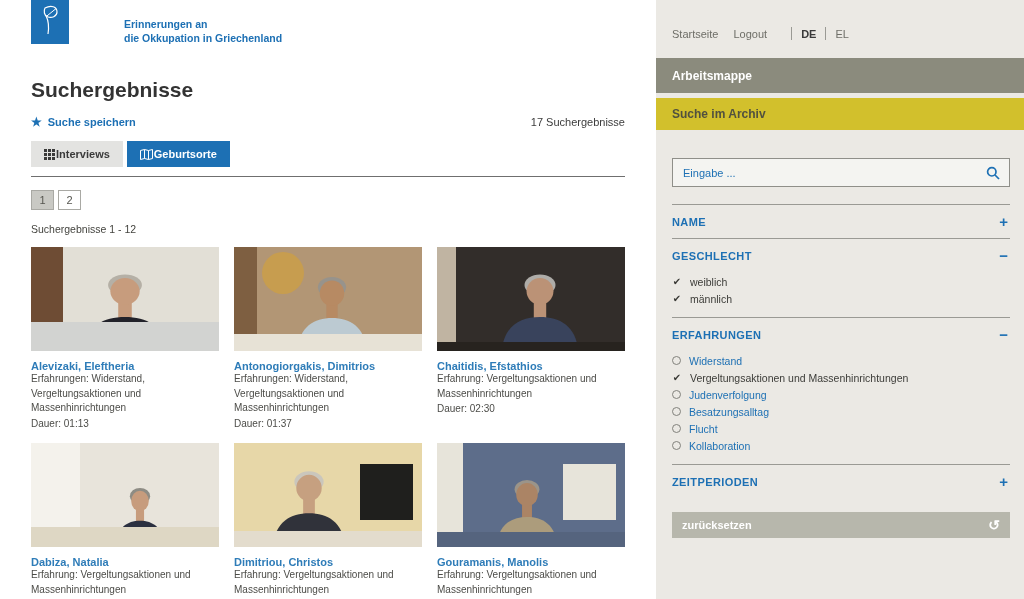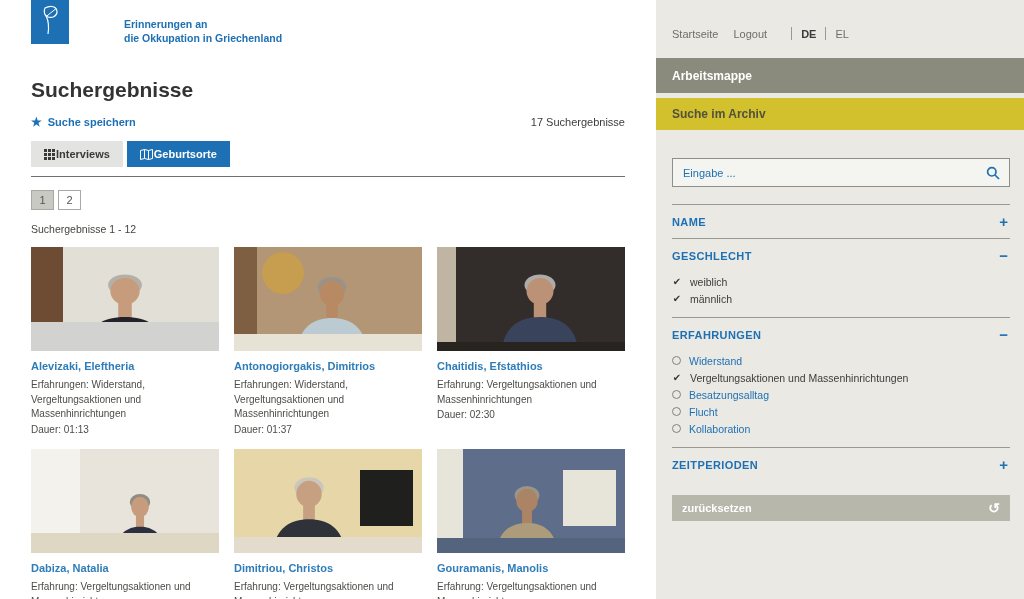--- a/index.html
+++ b/index.html
@@ -46,21 +46,21 @@
   .page-btn {
     min-width:23px; height:20px; border:1px solid #a9a9a4; background:#fff; color:#55554f;
     font-family:inherit; font-size:11px; cursor:pointer;
   }
   .page-btn.active { background:#c9c9c4; }
 
   .range { margin-top:13px; font-size:10.5px; color:#44443f; }
 
   .cards { margin-top:12px; display:grid; grid-template-columns:repeat(3,188px); column-gap:15px; row-gap:12px; }
   .card-title { display:block; margin-top:9px; font-size:11px; font-weight:bold; color:#2e7cb8; text-decoration:none; cursor:pointer; }
-  .card-meta { margin-top:6px; font-size:10px; color:#4c4c48; line-height:1.45; }
+  .card-meta { font-size:10px; color:#4c4c48; line-height:1.45; }
   .card-duration { margin-top:1px; font-size:10px; color:#4c4c48; line-height:1.45; }
 
   
   .thumb { position:relative; width:188px; height:104px; background:var(--wall,#888); overflow:hidden; cursor:pointer; }
   .t-side { position:absolute; left:0; top:0; bottom:0; width:var(--side-w,0); background:var(--side,transparent); }
   .t-accent { position:absolute; left:15%; top:4%; width:42px; height:42px; border-radius:50%; background:var(--accent,transparent); }
   .t-accent2 { position:absolute; right:5%; top:20%; width:28%; height:54%; background:var(--accent2,transparent); }
   .t-person { position:absolute; bottom:0; left:var(--px,50%); transform:translateX(-50%); width:var(--p-w,52%); height:var(--p-h,80%); }
   .t-table { position:absolute; left:0; right:0; bottom:0; height:var(--table-h,0); background:var(--table,transparent); }
 
@@ -352,20 +352,24 @@
     <span class="fi-mark"></span>
     <span class="fi-label">Widerstand</span>
   </li>
 
   <li class="filter-item checked">
     <span class="fi-mark">✔</span>
     <span class="fi-label">Vergeltungsaktionen und Massenhinrichtungen</span>
   </li>
 
 
+  <li class="filter-item">
+    <span class="fi-mark"></span>
+    <span class="fi-label">Judenverfolgung</span>
+  </li>
 
   <li class="filter-item">
     <span class="fi-mark"></span>
     <span class="fi-label">Besatzungsalltag</span>
   </li>
 
   <li class="filter-item">
     <span class="fi-mark"></span>
     <span class="fi-label">Flucht</span>
   </li>

